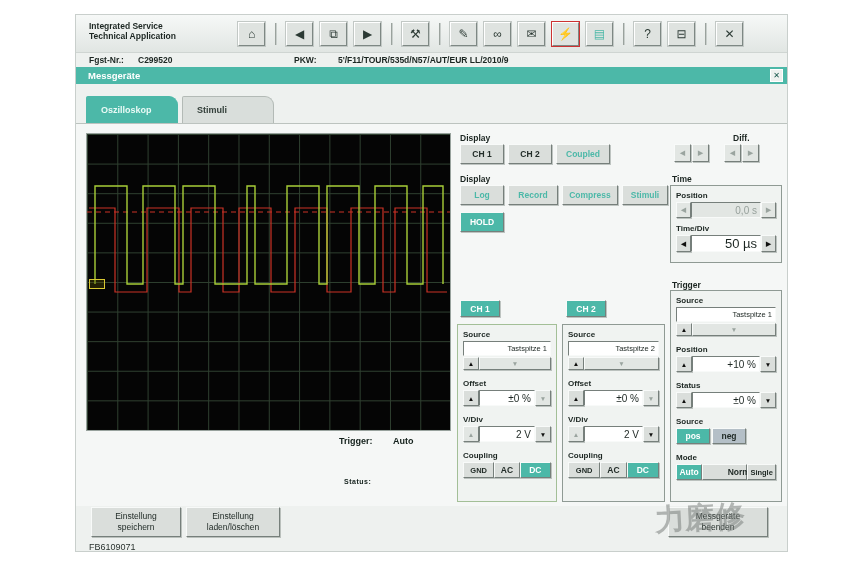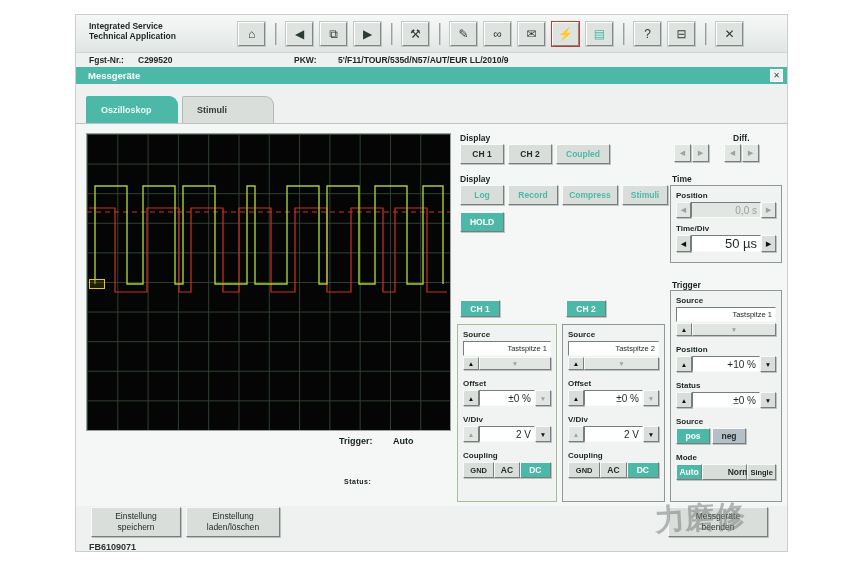--- a/index.html
+++ b/index.html
@@ -298,17 +298,17 @@
     </div>
     <div class="abs btn2" style="left:110px;top:492px;width:94px;height:30px;">
       <span>Einstellung</span>
       <span>laden/löschen</span>
     </div>
     <div class="abs btn2" style="left:592px;top:492px;width:100px;height:30px;">
       <span>Messgeräte</span>
       <span>beenden</span>
     </div>
 
-    <div class="abs" style="left:13px;top:527px;font-size:9px;color:#2a332f;font-weight:bold;">FB6109071</div>
+    <div class="abs" style="left:13px;top:527px;font-size:9px;color:#2a332f;">FB6109071</div>
   </div>
 
   <div class="abs watermark" style="left:655px;top:498px;">力磨修</div>
 </div>
 
 </body></html>

